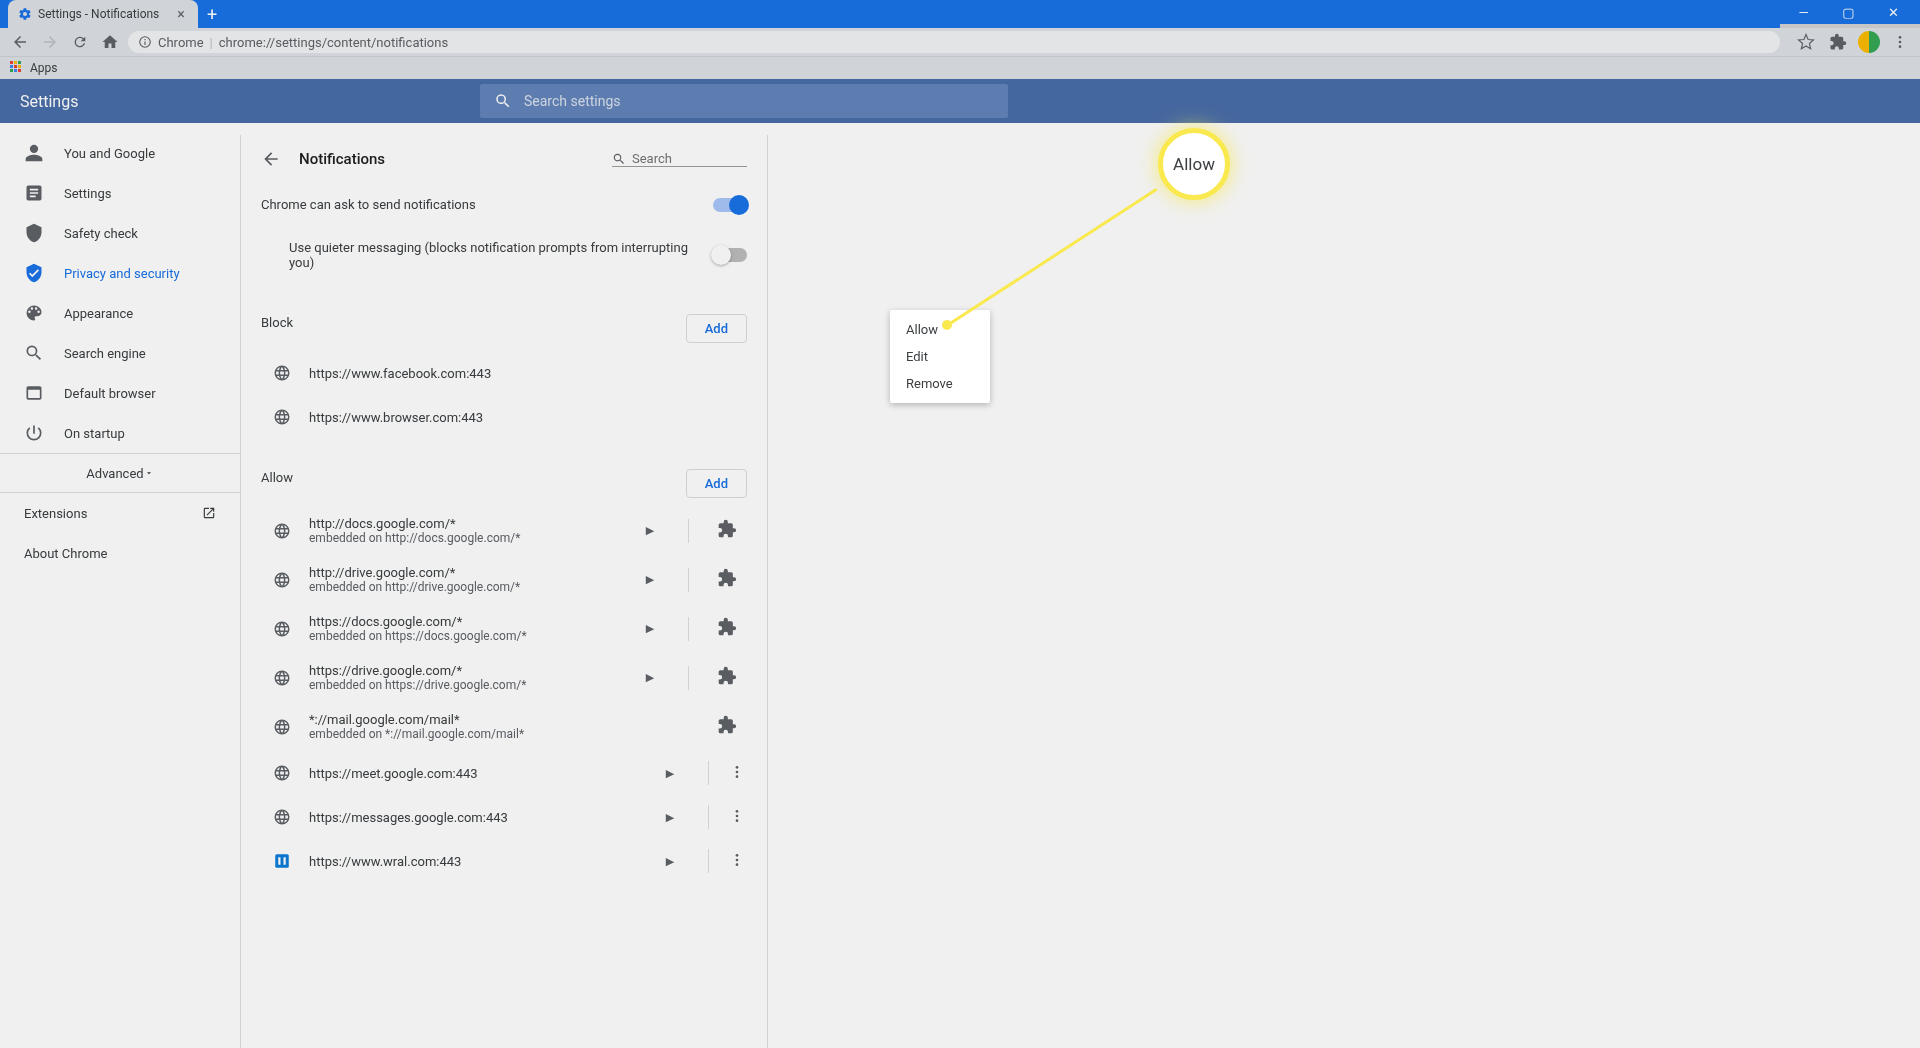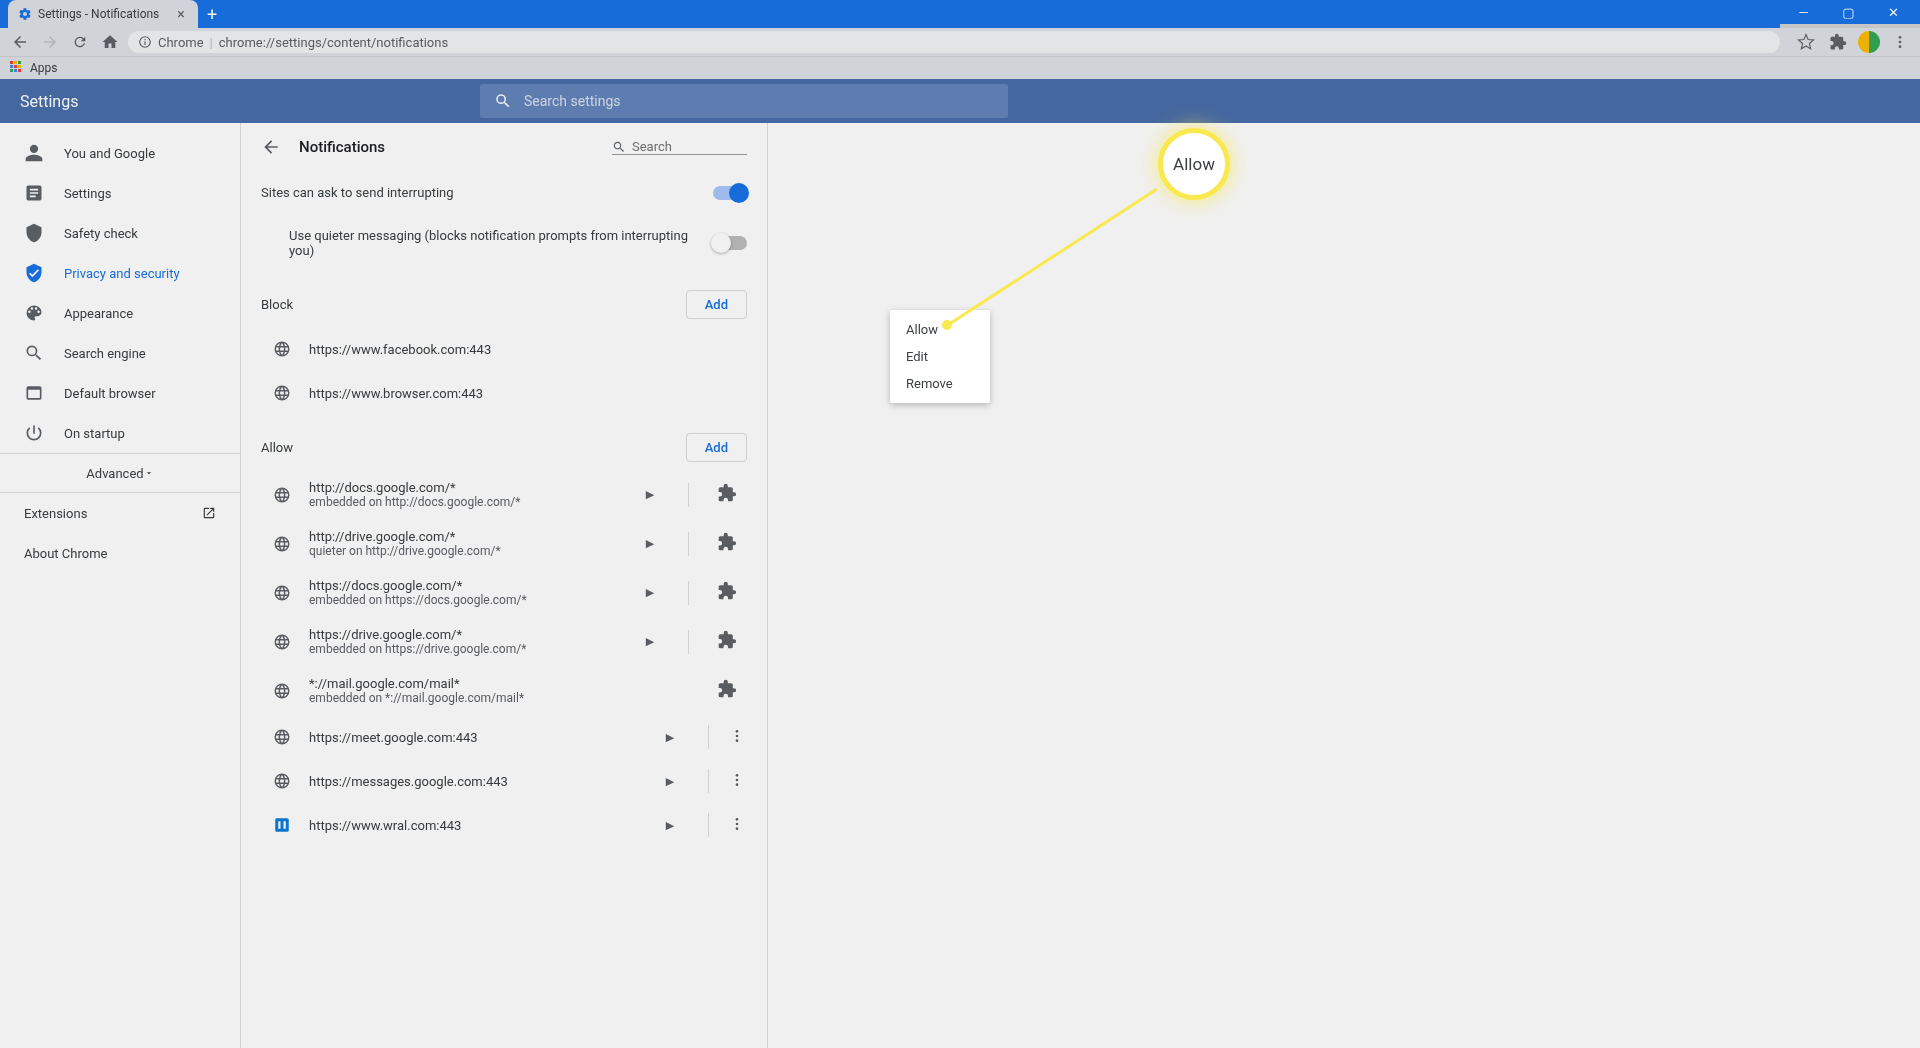--- a/index.html
+++ b/index.html
@@ -51,40 +51,40 @@
 
 .app { position: absolute; top: 123px; left: 0; right: 0; bottom: 0; background: #fff; display: flex; }
 .sidebar { width: 240px; border-right: none; padding-top: 10px; }
 .side-item { height: 40px; display: flex; align-items: center; padding-left: 24px; gap: 20px; font-size: 13px; color: #3c4043; cursor: pointer; }
 .side-item.active { color: #1a73e8; }
 .side-item svg { width: 20px; height: 20px; color: #5f6368; }
 .side-item.active svg { color: #1a73e8; }
 .side-adv { height: 40px; display: flex; align-items: center; justify-content: center; padding: 0 24px; font-size: 13px; color: #3c4043; border-bottom: 1px solid #e0e0e0; border-top: 1px solid #e0e0e0; }
 .side-link { height: 40px; display: flex; align-items: center; justify-content: space-between; padding: 0 24px; font-size: 13px; color: #3c4043; }
 
-.content { flex: 1; border-left: 1px solid #e0e0e0; border-right: 1px solid #e0e0e0; max-width: 528px; margin-left: 240px; position: absolute; left: 0; width: 528px; top: 0; bottom: 0; }
+.content { flex: 1; border-left: 1px solid #e0e0e0; border-right: 1px solid #e0e0e0; max-width: 528px; margin-left: 240px; position: absolute; left: 0; width: 528px; top: 12px; bottom: 0; }
 .content-inner { padding: 0 0 40px 0; }
 
 .page-head { height: 48px; display: flex; align-items: center; padding: 0 20px; gap: 18px; }
 .page-head .back { color: #5f6368; width: 20px; height: 20px; }
 .page-head .ptitle { font-size: 15px; color: #202124; font-weight: 500; }
 .page-head .psearch { margin-left: auto; display: flex; align-items: center; border-bottom: 1px solid #9e9e9e; width: 135px; gap: 6px; color: #5f6368; font-size: 13px; }
 .page-head .psearch input { border: none; outline: none; font-size: 13px; width: 100px; background: transparent; }
 
 .setting-row { padding: 14px 20px; display: flex; align-items: center; justify-content: space-between; font-size: 13px; color: #3c4043; }
 .setting-row.indent { padding-left: 48px; }
 .toggle { width: 34px; height: 14px; border-radius: 10px; position: relative; }
 .toggle.on { background: #a8c7fa; }
 .toggle.on::after { content: ''; position: absolute; right: -2px; top: -3px; width: 20px; height: 20px; background: #1a73e8; border-radius: 50%; }
 .toggle.off { background: #bdbdbd; }
 .toggle.off::after { content: ''; position: absolute; left: -2px; top: -3px; width: 20px; height: 20px; background: #fff; border-radius: 50%; box-shadow: 0 1px 3px rgba(0,0,0,0.3); }
 
 .section-head { padding: 18px 20px 8px; display: flex; align-items: center; justify-content: space-between; }
 .section-head .label { font-size: 13px; color: #3c4043; }
-.add-btn { border: 1px solid #dadce0; background: #fff; color: #1a73e8; font-size: 13px; padding: 6px 18px; border-radius: 4px; font-weight: 500; }
+.add-btn { border: 1px solid #dadce0; background: #fff; color: #1a73e8; font-size: 13px; padding: 6px 18px; border-radius: 4px; font-weight: 500; margin-top: 12px; }
 
 .site-row { padding: 10px 20px 10px 32px; display: flex; align-items: center; gap: 18px; font-size: 13px; color: #3c4043; min-height: 44px; }
 .site-row .favicon { width: 18px; height: 18px; color: #5f6368; flex-shrink: 0; }
 .site-row .info { flex: 1; }
 .site-row .sub { font-size: 12px; color: #5f6368; }
 .site-row .arrow { width: 40px; text-align: center; color: #5f6368; font-size: 11px; }
 .site-row .ext { width: 40px; text-align: center; color: #5f6368; }
 .site-row .more { width: 20px; text-align: center; color: #5f6368; font-size: 18px; }
 .vsep { width: 1px; height: 24px; background: #e0e0e0; }
 
@@ -273,21 +273,21 @@
         <span class="ptitle">Notifications</span>
         <div class="psearch">
           <svg width="14" height="14" viewBox="0 0 24 24">
               <path d="M15.5 14h-.79l-.28-.27a6.5 6.5 0 1 0-.7.7l.27.28v.79l5 4.99L20.49 19zM9.5 14A4.5 4.5 0 1 1 14 9.5 4.49 4.49 0 0 1 9.5 14z"></path>
             </svg>
           <input placeholder="Search" style="">
         </div>
       </div>
 
       <div class="setting-row">
-        <span>Sites can ask to send interrupting</span>
+        <span>Chrome can ask to send notifications</span>
         <div class="toggle on"></div>
       </div>
       <div class="setting-row indent">
         <span>Use quieter messaging (blocks notification prompts from interrupting you)</span>
         <div class="toggle off"></div>
       </div>
 
       <div class="section-head">
         <span class="label">Block</span>
         <button class="add-btn">Add</button>
@@ -329,21 +329,21 @@
             <span class="ext"><svg width="20" height="20" viewBox="0 0 24 24">
                 <path d="M20.5 11H19V7a2 2 0 0 0-2-2h-4V3.5a2.5 2.5 0 0 0-5 0V5H4a2 2 0 0 0-2 2v3.8h1.5a2.7 2.7 0 0 1 0 5.4H2V20a2 2 0 0 0 2 2h3.8v-1.5a2.7 2.7 0 0 1 5.4 0V22H17a2 2 0 0 0 2-2v-4h1.5a2.5 2.5 0 0 0 0-5z"></path>
               </svg></span>
           </div>
           <div class="site-row">
             <svg class="favicon" viewBox="0 0 24 24">
               <path d="M12 2a10 10 0 1 0 10 10A10 10 0 0 0 12 2zm6.93 6h-2.95a15.65 15.65 0 0 0-1.38-3.56A8 8 0 0 1 18.93 8zM12 4a13.75 13.75 0 0 1 1.91 4h-3.82A13.75 13.75 0 0 1 12 4zM4.26 14a7.82 7.82 0 0 1 0-4h3.38a16.52 16.52 0 0 0-.14 2 16.52 16.52 0 0 0 .14 2zm.82 2h2.95a15.65 15.65 0 0 0 1.38 3.56A8 8 0 0 1 5.08 16zM8 8H5.08a8 8 0 0 1 4.33-3.56A15.65 15.65 0 0 0 8 8zm4 12a13.75 13.75 0 0 1-1.91-4h3.82A13.75 13.75 0 0 1 12 20zm2.34-6H9.66a14.71 14.71 0 0 1-.16-2 14.71 14.71 0 0 1 .16-2h4.68a14.71 14.71 0 0 1 .16 2 14.71 14.71 0 0 1-.16 2zm.25 5.56A15.65 15.65 0 0 0 16 16h2.95a8 8 0 0 1-4.36 3.56zM16.36 14a16.52 16.52 0 0 0 .14-2 16.52 16.52 0 0 0-.14-2h3.38a7.82 7.82 0 0 1 0 4z"></path>
             </svg>
             <div class="info">
               <div>http://drive.google.com/*</div>
-              <div class="sub">quieter on http://drive.google.com/*</div>
+              <div class="sub">embedded on http://drive.google.com/*</div>
             </div>
             <span class="arrow">▶</span>
             <div class="vsep"></div>
             <span class="ext"><svg width="20" height="20" viewBox="0 0 24 24">
                 <path d="M20.5 11H19V7a2 2 0 0 0-2-2h-4V3.5a2.5 2.5 0 0 0-5 0V5H4a2 2 0 0 0-2 2v3.8h1.5a2.7 2.7 0 0 1 0 5.4H2V20a2 2 0 0 0 2 2h3.8v-1.5a2.7 2.7 0 0 1 5.4 0V22H17a2 2 0 0 0 2-2v-4h1.5a2.5 2.5 0 0 0 0-5z"></path>
               </svg></span>
           </div>
           <div class="site-row">
             <svg class="favicon" viewBox="0 0 24 24">
               <path d="M12 2a10 10 0 1 0 10 10A10 10 0 0 0 12 2zm6.93 6h-2.95a15.65 15.65 0 0 0-1.38-3.56A8 8 0 0 1 18.93 8zM12 4a13.75 13.75 0 0 1 1.91 4h-3.82A13.75 13.75 0 0 1 12 4zM4.26 14a7.82 7.82 0 0 1 0-4h3.38a16.52 16.52 0 0 0-.14 2 16.52 16.52 0 0 0 .14 2zm.82 2h2.95a15.65 15.65 0 0 0 1.38 3.56A8 8 0 0 1 5.08 16zM8 8H5.08a8 8 0 0 1 4.33-3.56A15.65 15.65 0 0 0 8 8zm4 12a13.75 13.75 0 0 1-1.91-4h3.82A13.75 13.75 0 0 1 12 20zm2.34-6H9.66a14.71 14.71 0 0 1-.16-2 14.71 14.71 0 0 1 .16-2h4.68a14.71 14.71 0 0 1 .16 2 14.71 14.71 0 0 1-.16 2zm.25 5.56A15.65 15.65 0 0 0 16 16h2.95a8 8 0 0 1-4.36 3.56zM16.36 14a16.52 16.52 0 0 0 .14-2 16.52 16.52 0 0 0-.14-2h3.38a7.82 7.82 0 0 1 0 4z"></path>

